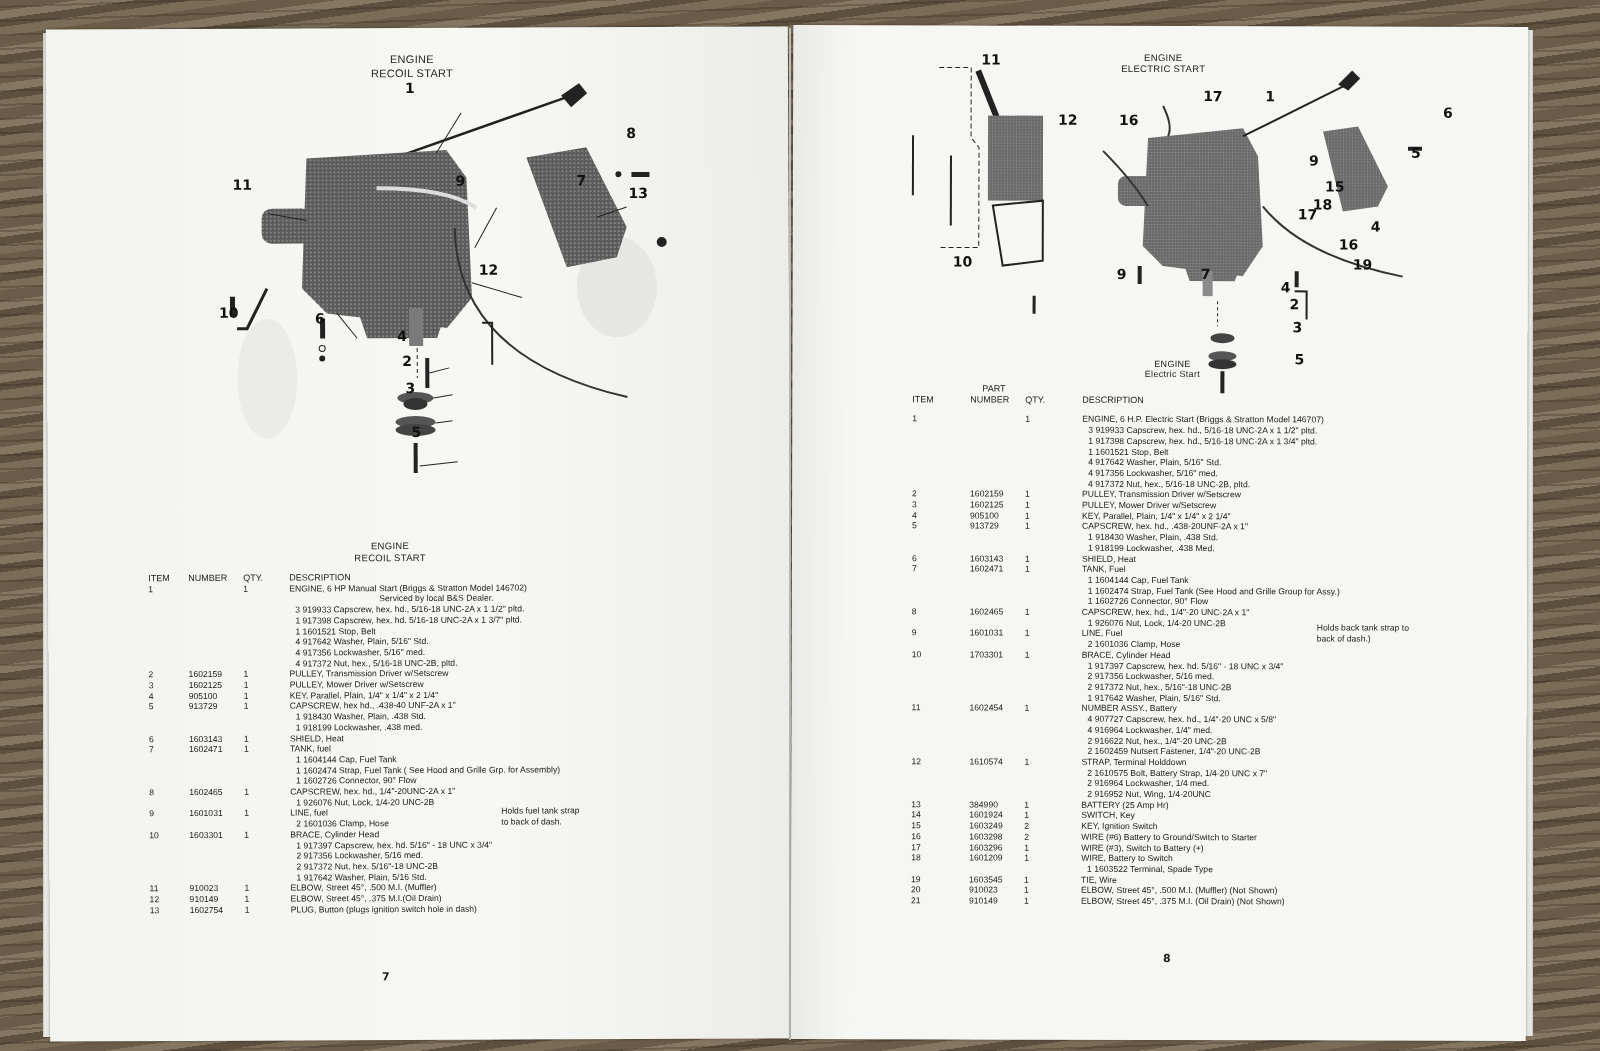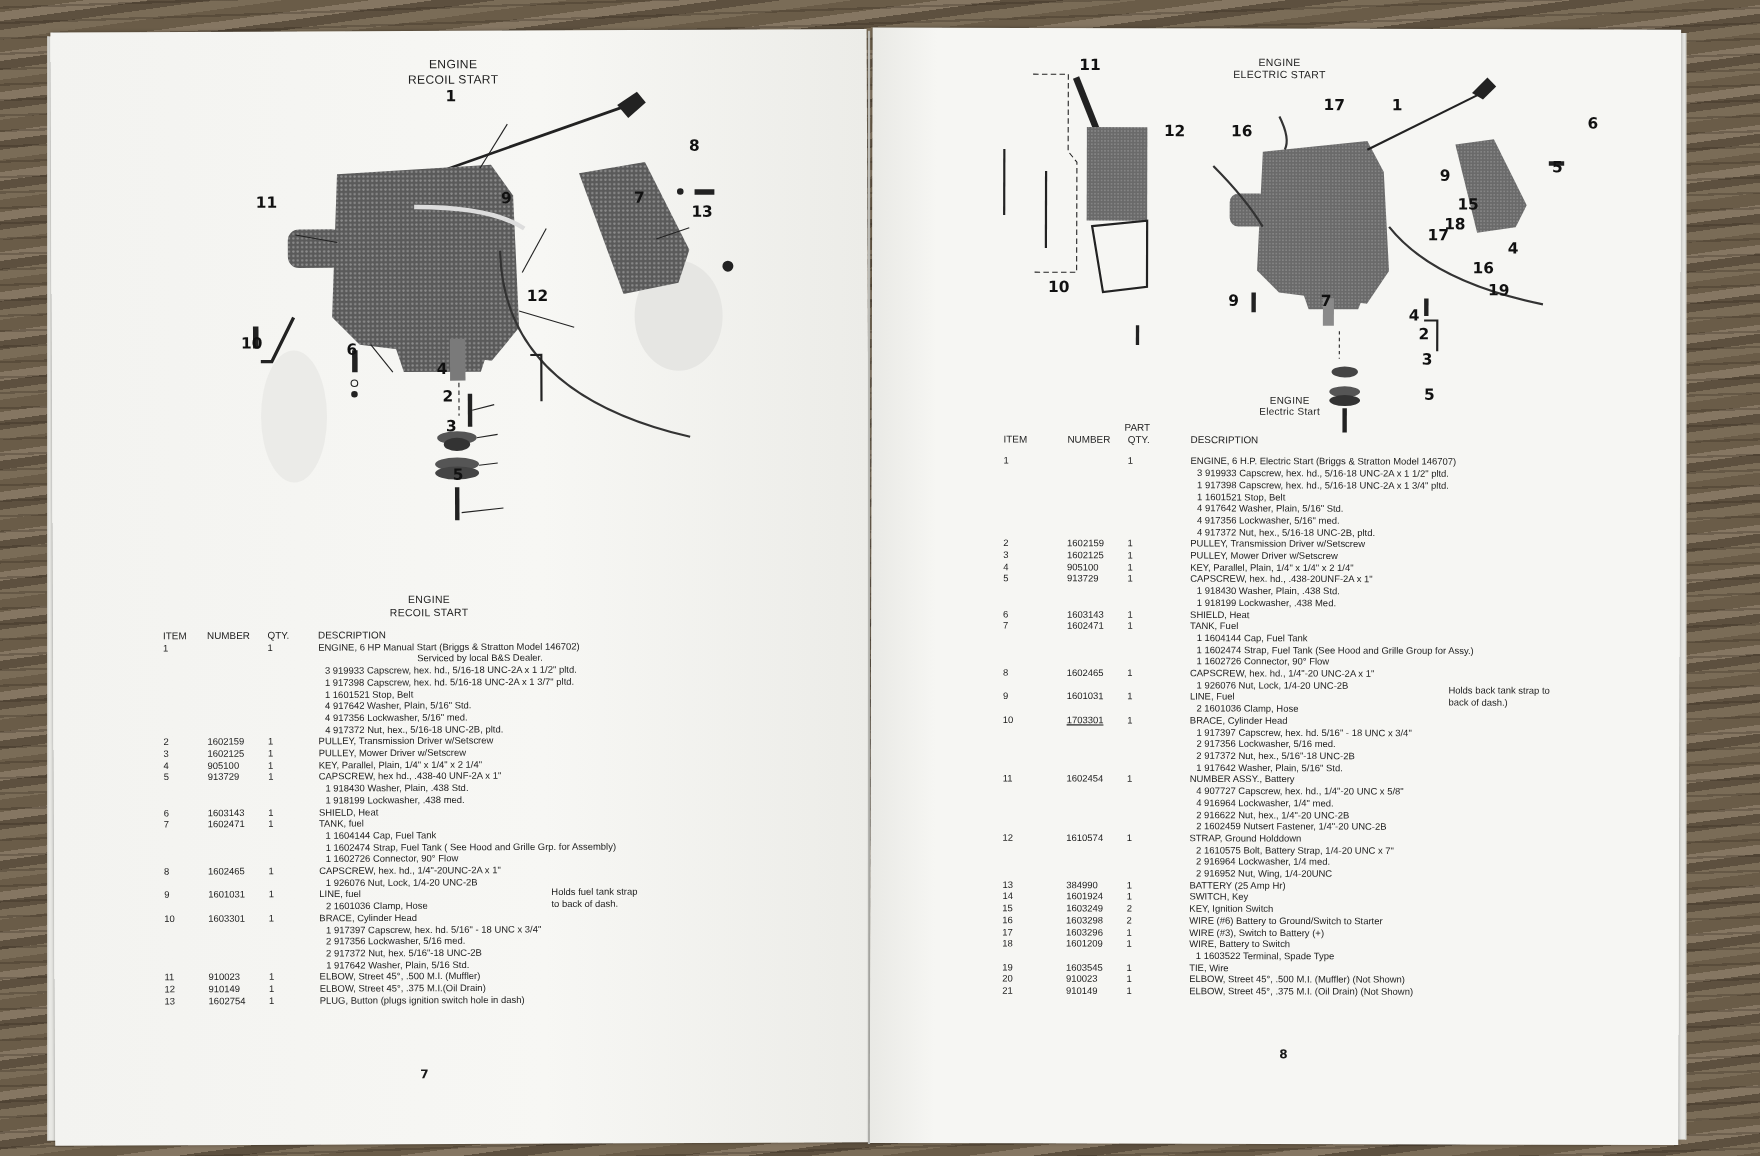--- a/index.html
+++ b/index.html
@@ -388,21 +388,21 @@
   <span class="callout" style="left:497px;top:270px;">2</span>
   <span class="callout" style="left:500px;top:293px;">3</span>
   <span class="callout" style="left:502px;top:325px;">5</span>
 
   <div class="title" style="left:330px;top:333px;width:100px;font-size:9px;line-height:10px;">
     <div>ENGINE</div>
     <div>Electric Start</div>
   </div>
 
   <div class="parts" style="left:120px;top:358px;">
-    <div class="row" style="font-size:9px;gap:40px;">
+    <div class="row" style="font-size:9px;">
       <span style="width:60px"></span>
       <span style="width:55px;padding-left:10px">PART</span>
     </div>
     <div class="hdr row">
       <span class="c-item" style="width:58px">ITEM</span>
       <span class="c-num" style="width:55px">NUMBER</span>
       <span class="c-qty" style="width:57px">QTY.</span>
       <span class="c-desc">DESCRIPTION</span>
     </div>
     <div style="height:9px"></div>
@@ -534,21 +534,21 @@
           <span>LINE, Fuel</span>
         </div>
         <div class="row">
           <span style="width: 58px;"></span>
           <span style="width: 55px;"></span>
           <span style="width: 57px;"></span>
           <span class="sub">2 1601036  Clamp, Hose</span>
         </div>
         <div class="row">
           <span style="width: 58px;">10</span>
-          <span style="width: 55px; text-decoration: underline;">1703301</span>
+          <span style="width: 55px;">1703301</span>
           <span style="width: 57px;">1</span>
           <span>BRACE, Cylinder Head</span>
         </div>
         <div class="row">
           <span style="width: 58px;"></span>
           <span style="width: 55px;"></span>
           <span style="width: 57px;"></span>
           <span class="sub">1 917397  Capscrew, hex. hd. 5/16" - 18 UNC x 3/4"</span>
         </div>
         <div class="row">
@@ -596,21 +596,21 @@
         <div class="row">
           <span style="width: 58px;"></span>
           <span style="width: 55px;"></span>
           <span style="width: 57px;"></span>
           <span class="sub">2 1602459  Nutsert Fastener, 1/4"-20 UNC-2B</span>
         </div>
         <div class="row">
           <span style="width: 58px;">12</span>
           <span style="width: 55px;">1610574</span>
           <span style="width: 57px;">1</span>
-          <span>STRAP, Ground Holddown</span>
+          <span>STRAP, Terminal Holddown</span>
         </div>
         <div class="row">
           <span style="width: 58px;"></span>
           <span style="width: 55px;"></span>
           <span style="width: 57px;"></span>
           <span class="sub">2 1610575  Bolt, Battery Strap, 1/4-20 UNC x 7"</span>
         </div>
         <div class="row">
           <span style="width: 58px;"></span>
           <span style="width: 55px;"></span>

